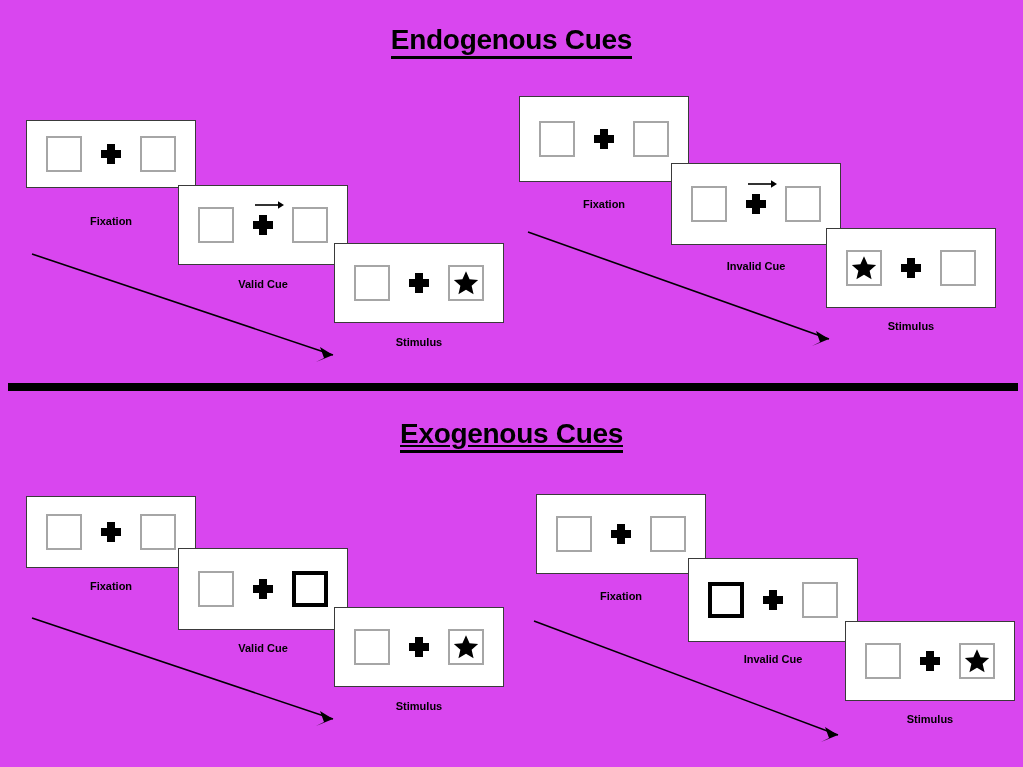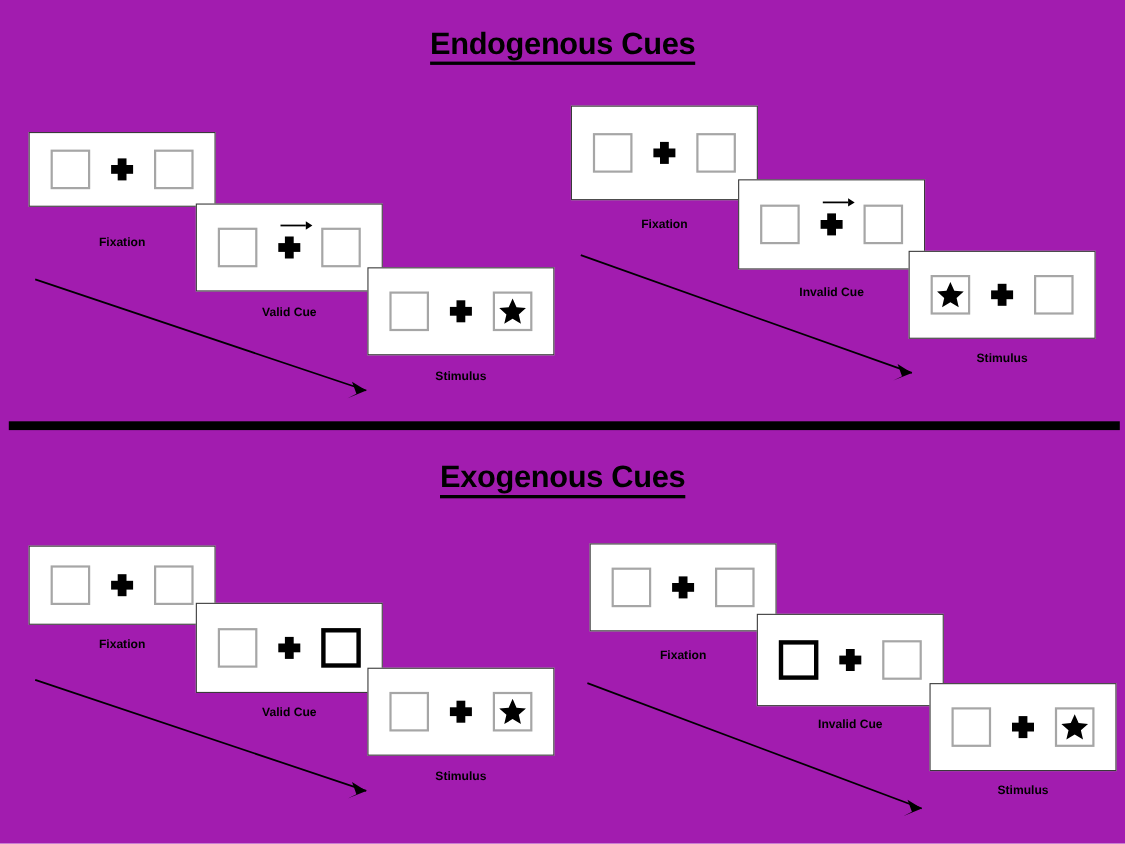--- a/index.html
+++ b/index.html
@@ -7,21 +7,21 @@
     padding: 0;
     background: #ffffff;
   }
   body {
     font-family: "Liberation Sans", sans-serif;
   }
   #page {
     position: relative;
     width: 1023px;
     height: 767px;
-    background: #a21caf;
+    background: #d946ef;
     overflow: hidden;
   }
 
   
   .section-title {
     position: absolute;
     width: 100%;
     left: 0;
     text-align: center;
     font-size: 28px;
@@ -237,21 +237,21 @@
   </div>
   <div class="stage-label" style="left:826px; top:320px; width:170px;">Stimulus</div>
 
   <svg class="flow-arrow" style="left:524px; top:226px; width:318px; height:128px;" viewBox="0 0 318 128">
     <line x1="4" y1="6" x2="305" y2="113" stroke="#000000" stroke-width="1.6"></line>
     <polygon points="305,113 292,105 296,116 288,120" fill="#000000"></polygon>
   </svg>
 
   <div class="divider" style="left:8px; top:383px; width:1010px; height:8px;"></div>
 
-  <div class="section-title" style="top:418px;">
+  <div class="section-title" style="top:418px;text-decoration:underline;">
     <span>Exogenous Cues</span>
   </div>
 
   <div class="panel" style="left:26px; top:496px; width:170px; height:72px;">
     <div class="panel-inner">
       <div class="stimbox"></div>
       <div class="cross-wrap">
         <div class="cross"></div>
       </div>
       <div class="stimbox"></div>

